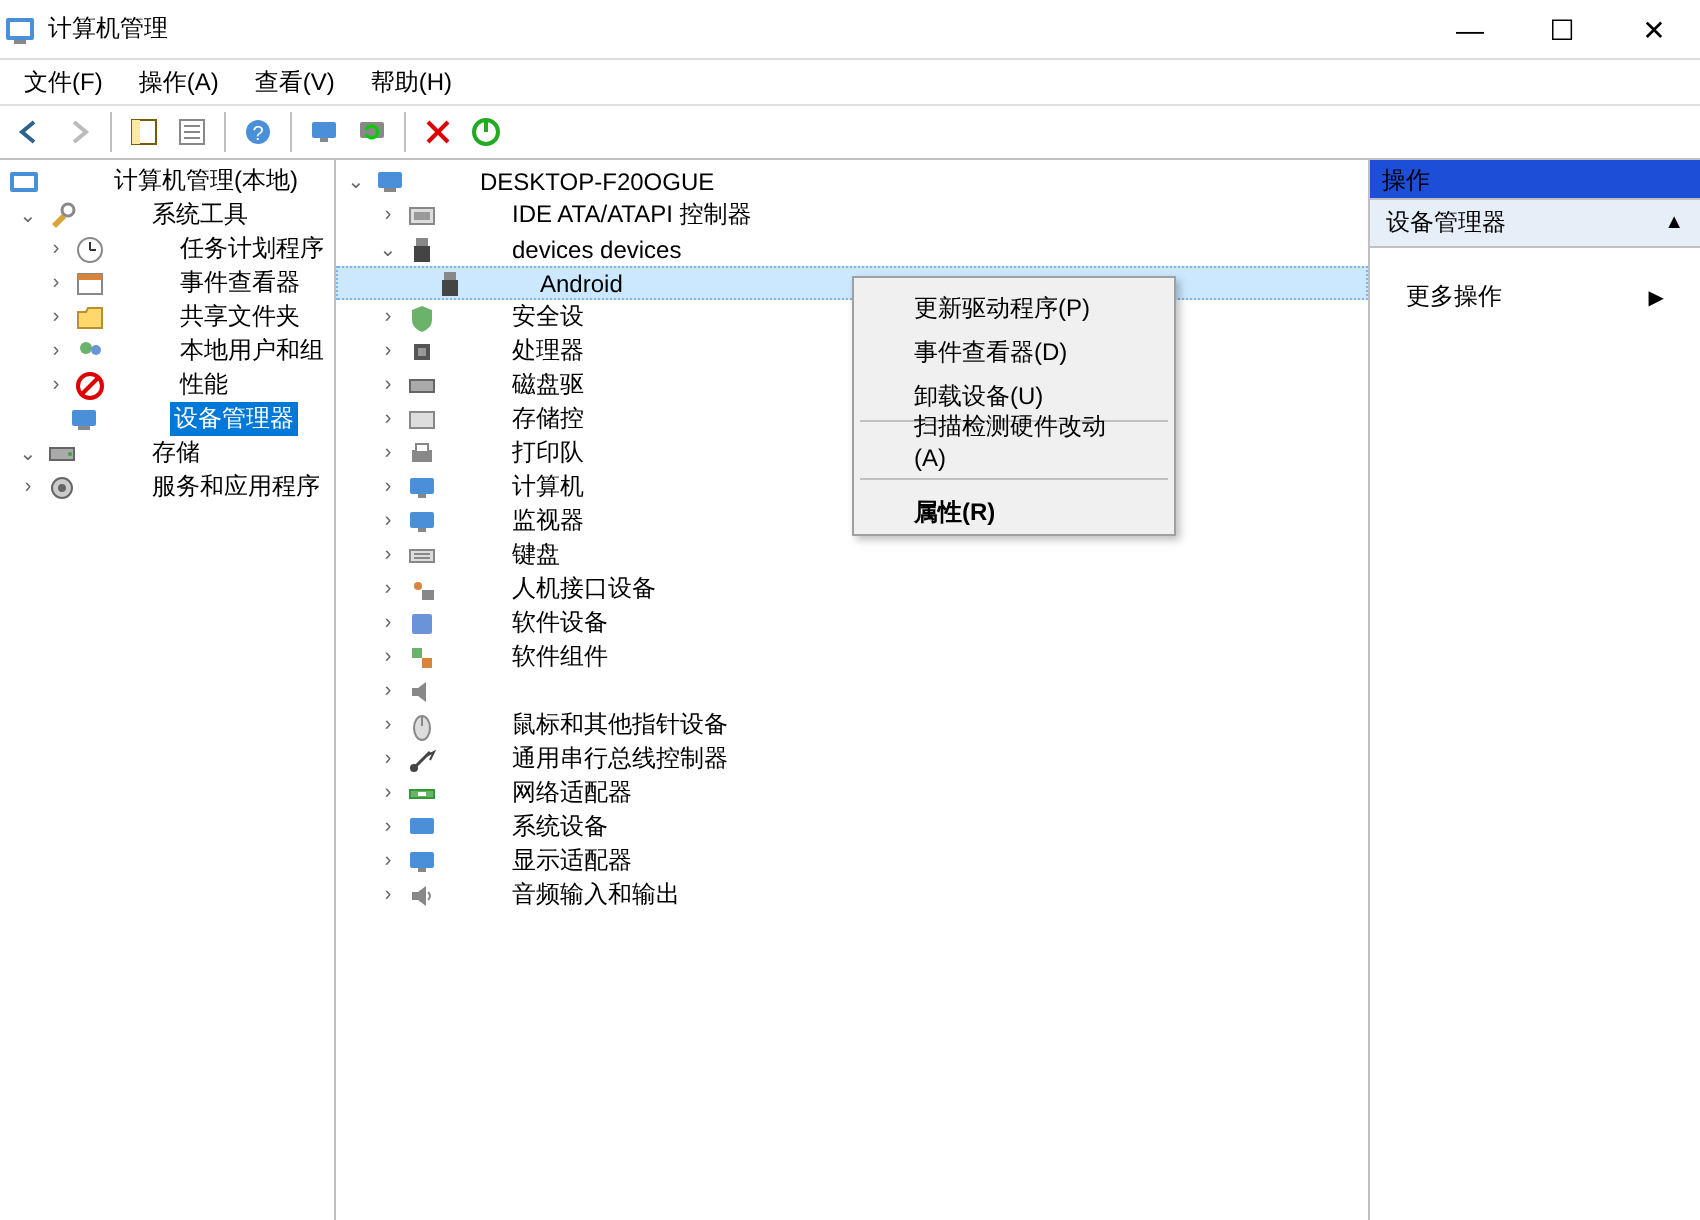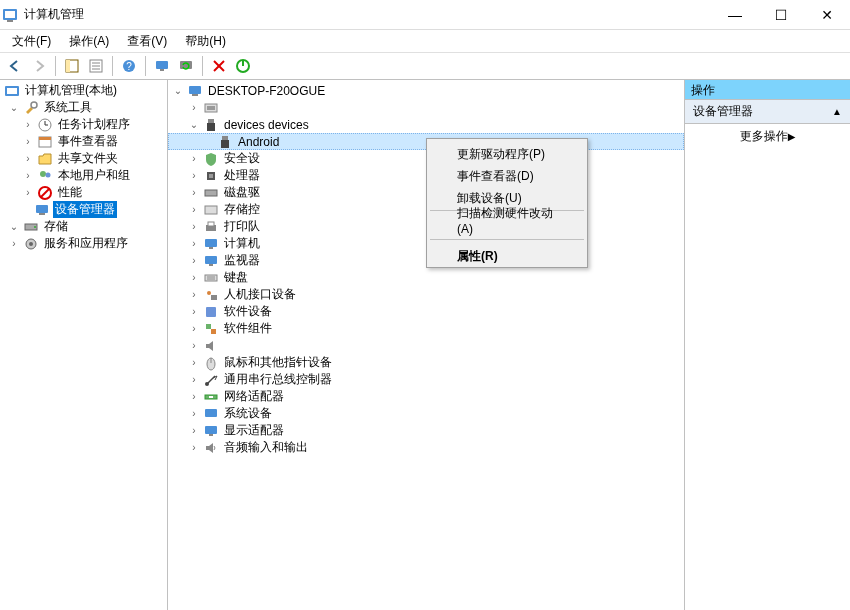--- a/index.html
+++ b/index.html
@@ -17,30 +17,30 @@
   .toolbar { height: 28px; display: flex; align-items: center; padding: 0 4px; border-top: 1px solid #e0e0e0; border-bottom: 1px solid #c0c0c0; gap: 2px; }
   .toolbar .tb-btn { width: 22px; height: 22px; display: flex; align-items: center; justify-content: center; border: 1px solid transparent; }
   .toolbar .sep { width: 1px; height: 20px; background: #c0c0c0; margin: 0 3px; }
   
   .content { display: flex; height: calc(610px - 30px - 22px - 28px); }
   
   .left-pane { width: 168px; border-right: 1px solid #c0c0c0; overflow: auto; padding-top: 2px; background:#fff;}
   .mid-pane { flex: 1; border-right: 1px solid #c0c0c0; overflow: auto; padding-top: 2px; position: relative; background:#fff;}
   .right-pane { width: 165px; display: flex; flex-direction: column; background:#fff;}
   
-  .right-header { height: 20px; background: #7dd3fc; border-bottom: 1px solid #c0c0c0; padding: 2px 6px; font-size: 12px; }
+  .right-header { height: 20px; background: #1d4ed8; border-bottom: 1px solid #c0c0c0; padding: 2px 6px; font-size: 12px; }
   .right-section { background: #e6eef7; padding: 3px 8px; border-bottom: 1px solid #c0c0c0; display:flex; justify-content:space-between; align-items:center;}
-  .right-item { padding: 4px 18px; display:flex; justify-content:center; align-items:center;}
+  .right-item { padding: 16px 18px; display:flex; justify-content:space-between; align-items:center;}
   .right-arrow { font-size:10px; }
   
   .tree-node { display: flex; align-items: center; height: 17px; padding-left: 4px; white-space: nowrap; cursor: default; gap: 3px;}
   .tree-node.selected { background: #cce8ff; border: 1px dotted #7eb4ea; height:17px; }
   .tree-node .toggle { width: 12px; height: 12px; display:flex; align-items:center; justify-content:center; font-size:10px; color:#666;}
   .tree-node .icon { width: 16px; height: 16px; display:flex; align-items:center; justify-content:center; }
-  .tree-node .label { padding: 0 2px; }
+  .tree-node .label { padding: 0 2px; margin-left: 32px; }
   
   .left-selected { background: #0078d7; color:#fff; padding:0 2px;}
   
   .context-menu {
     position: absolute; left: 258px; top: 58px; width: 162px;
     background: #f0f0f0; border: 1px solid #a0a0a0; box-shadow: 2px 2px 4px rgba(0,0,0,0.25);
     padding: 2px;
   }
   .context-menu .cm-item { height: 22px; display:flex; align-items:flex-end; padding: 0 20px 0 28px; }
   .context-menu .cm-sep { height:1px; background:#c0c0c0; margin: 3px 1px; }
@@ -255,20 +255,21 @@
       <span class="label">DESKTOP-F20OGUE</span>
     </div>
     <div class="tree-node" style="padding-left:20px">
       <span class="toggle">›</span>
       <span class="icon">
           <svg width="16" height="16">
             <rect x="2" y="4" width="12" height="8" fill="#ddd" stroke="#888"></rect>
             <rect x="4" y="6" width="8" height="4" fill="#999"></rect>
           </svg>
         </span>
+      <span class="label">IDE ATA/ATAPI 控制器</span>
     </div>
     <div class="tree-node" style="padding-left:20px">
       <span class="toggle">⌄</span>
       <span class="icon">
           <svg width="16" height="16">
             <rect x="5" y="2" width="6" height="4" fill="#888"></rect>
             <rect x="4" y="6" width="8" height="8" fill="#444"></rect>
           </svg>
         </span>
       <span class="label">devices devices</span>

